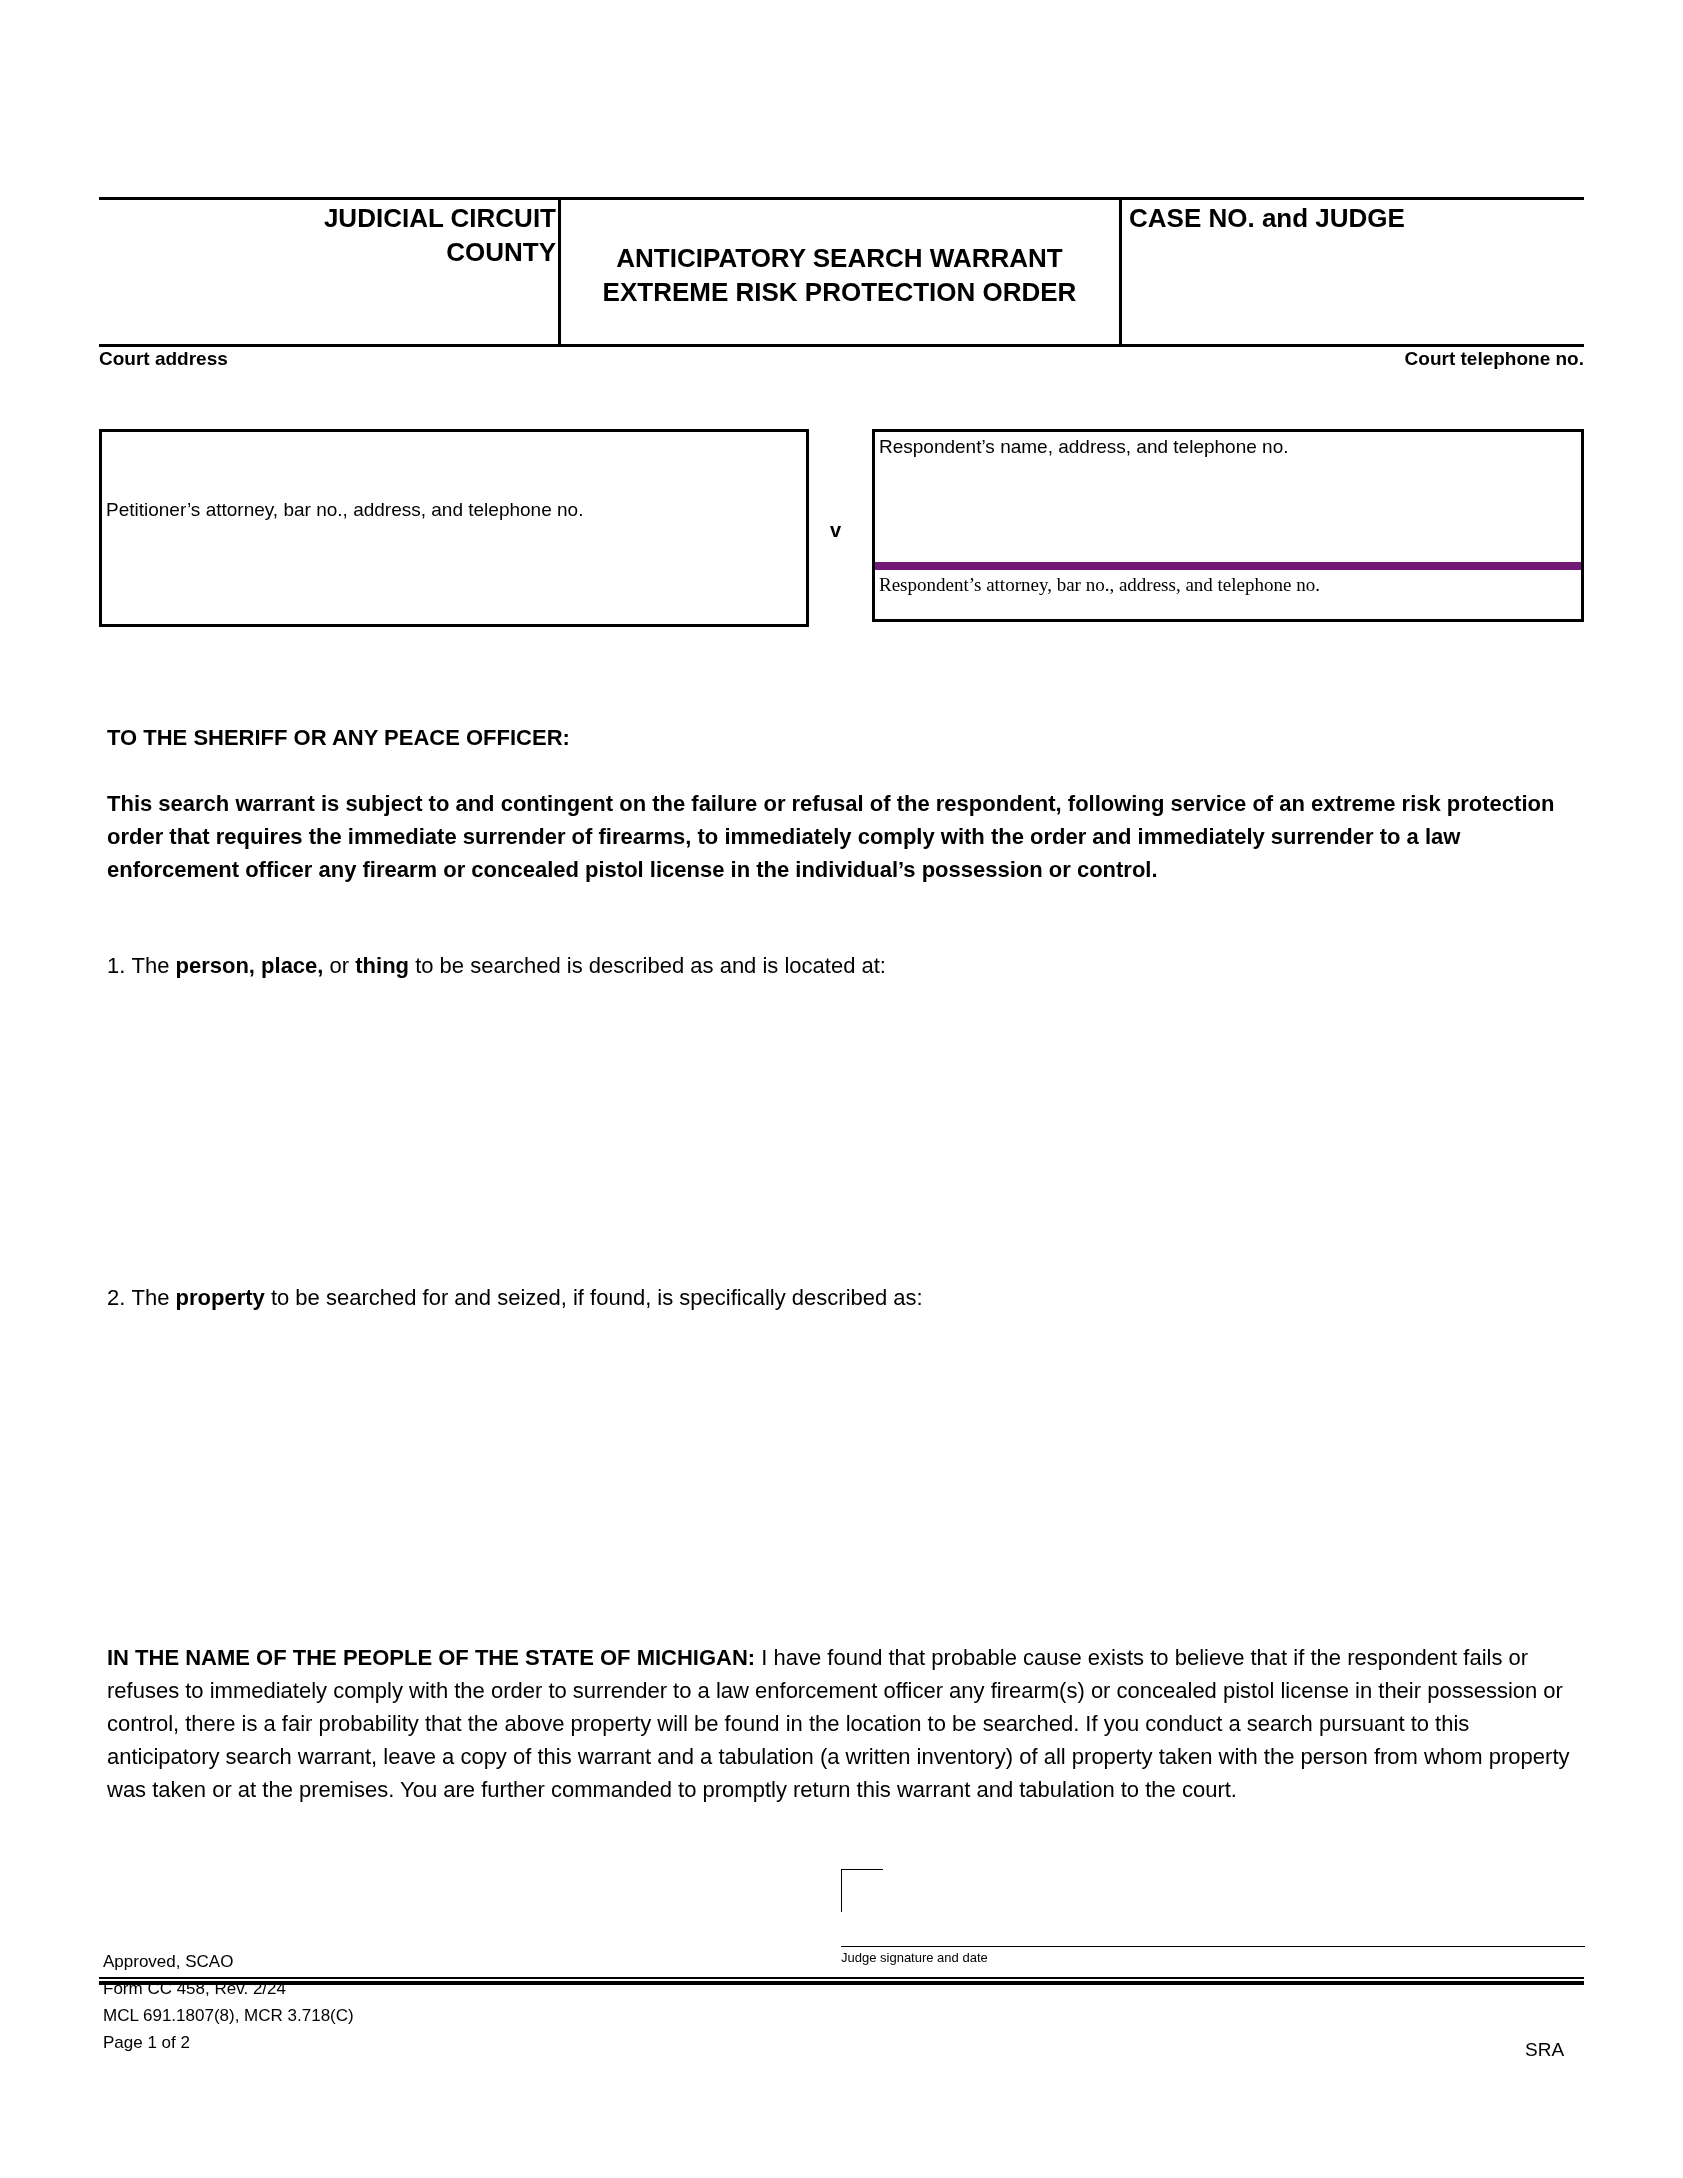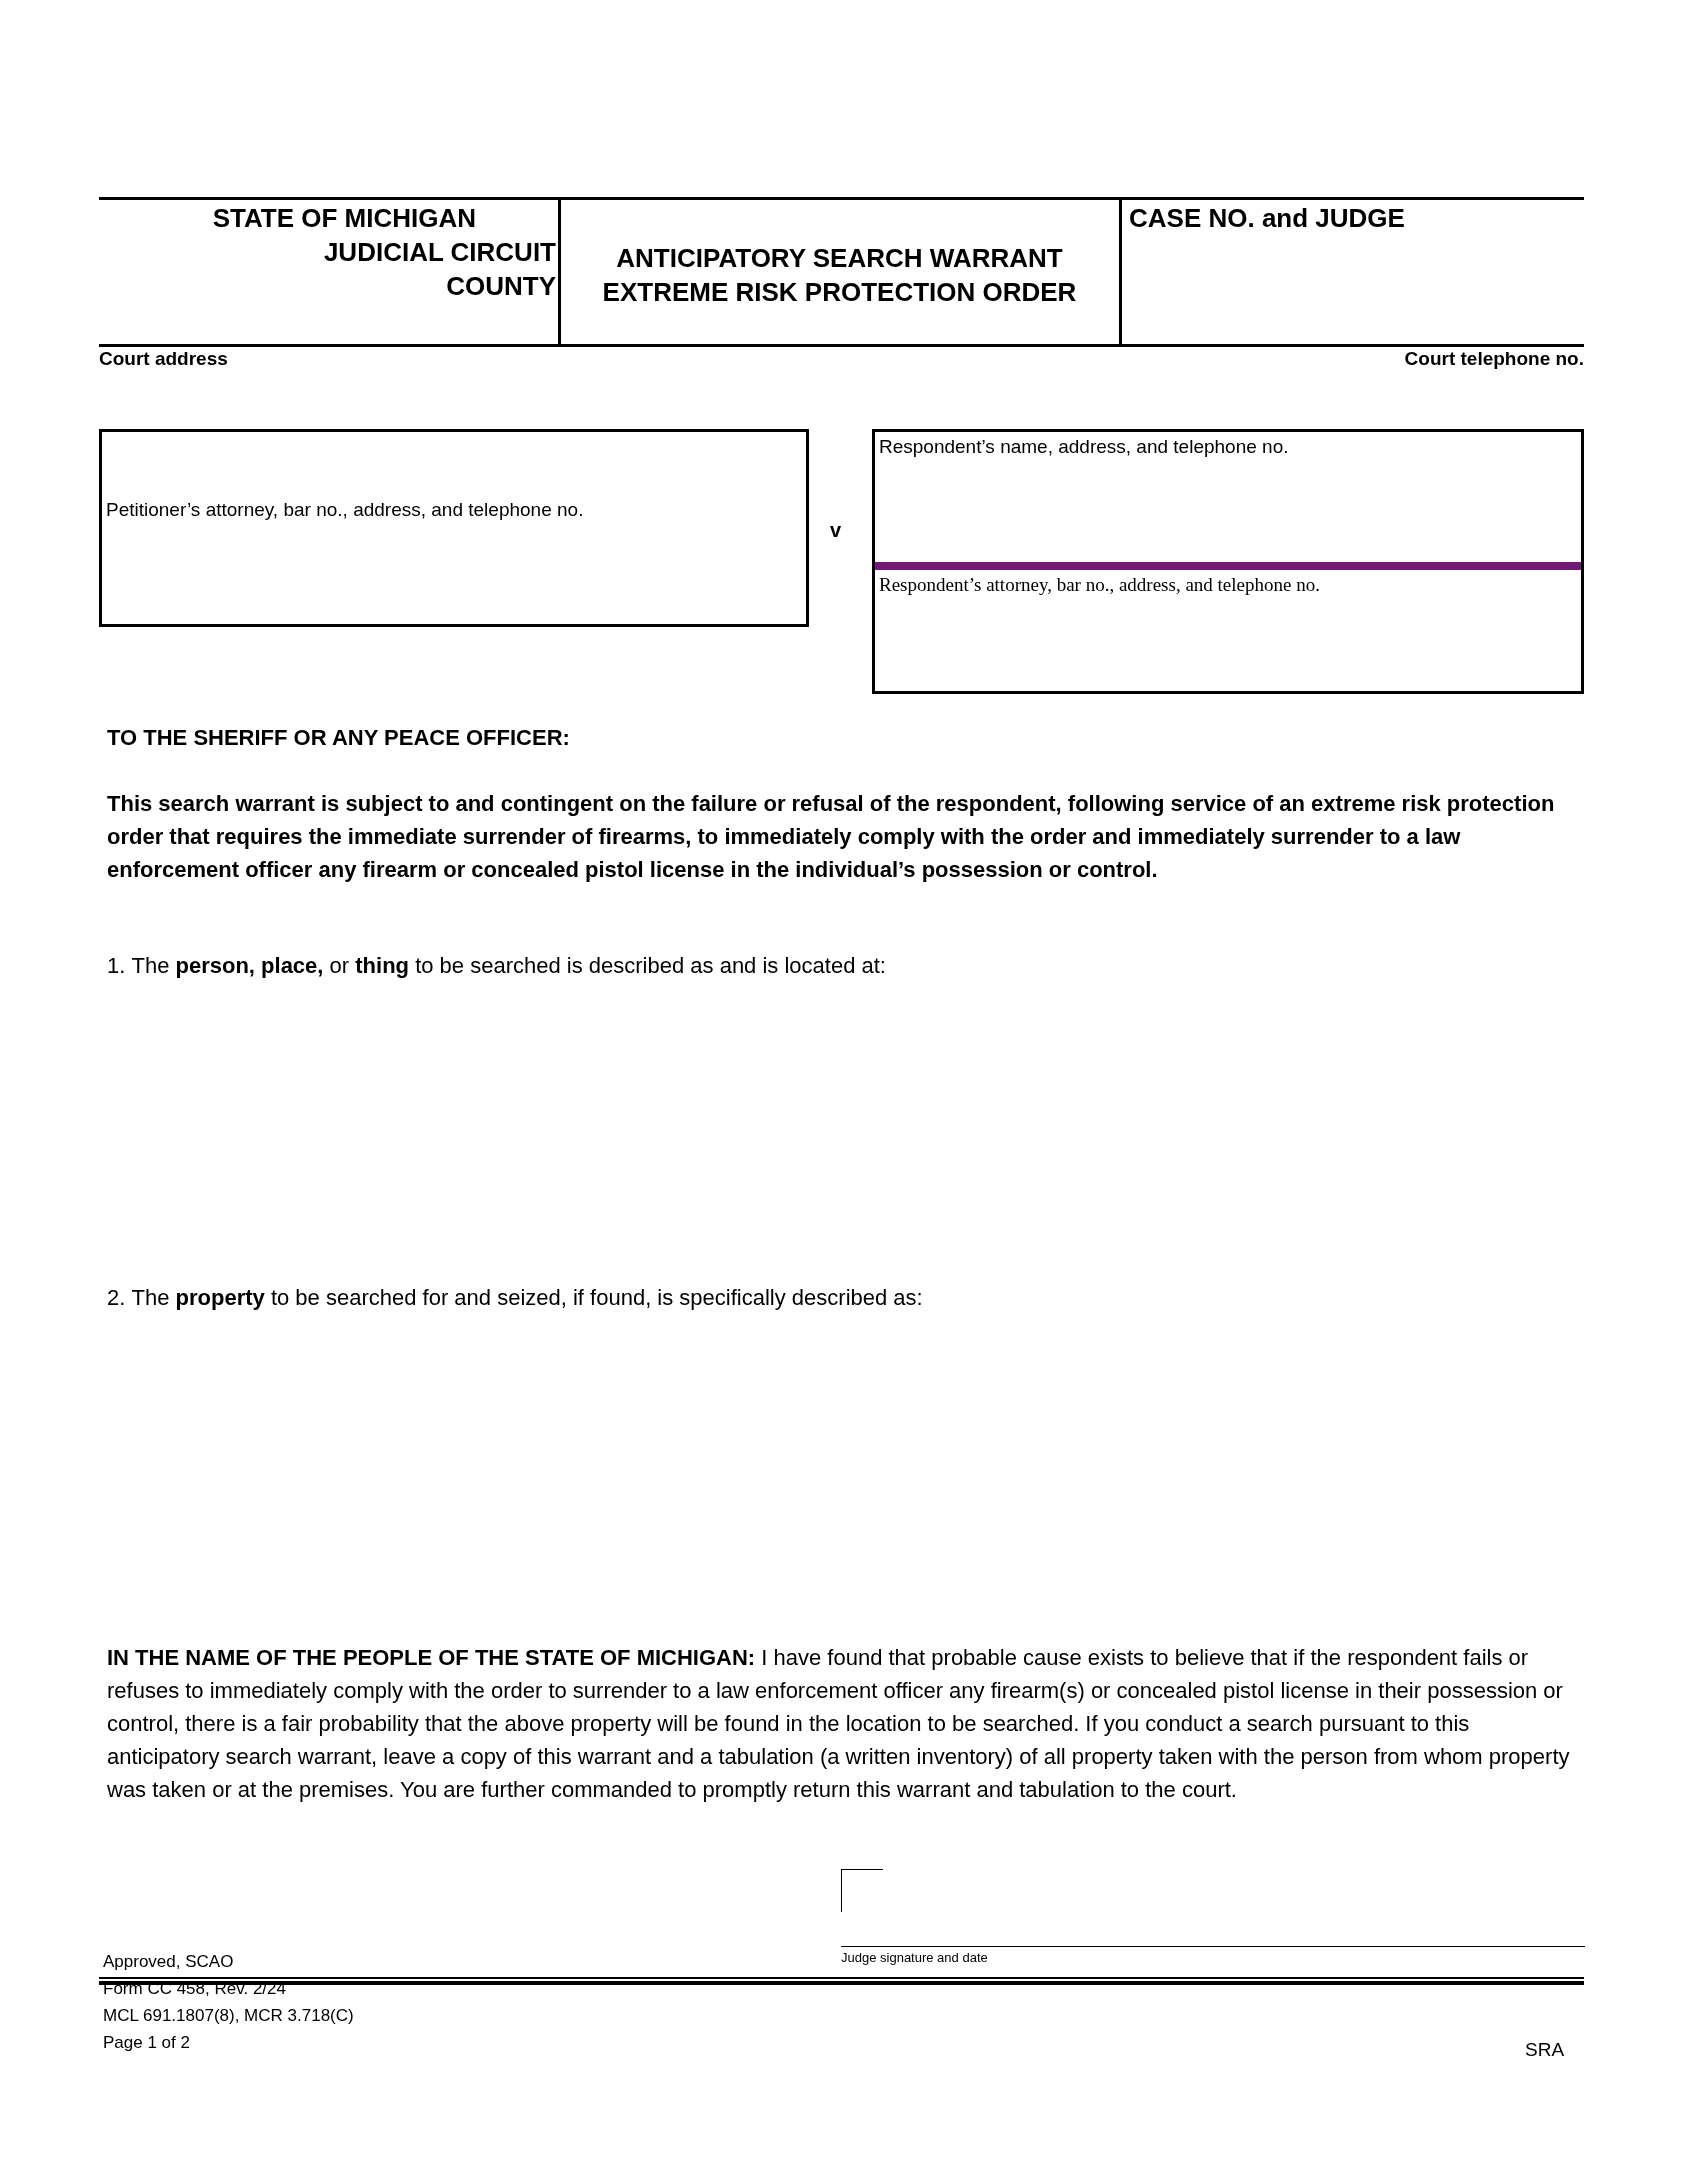--- a/index.html
+++ b/index.html
@@ -36,21 +36,20 @@
   </style>
 </head>
 <body>
 
 <div class="rule" style="left:99px; top:197px; width:1485px; height:3px;"></div>
 <div class="rule" style="left:558px; top:198px; width:3px; height:148px;"></div>
 <div class="rule" style="left:1119px; top:198px; width:3px; height:148px;"></div>
 <div class="rule" style="left:99px; top:344px; width:1485px; height:3px;"></div>
 
 <div class="abs hdr-left">
-  <div class="l1">STATE OF MICHIGAN</div>
   <div>JUDICIAL CIRCUIT</div>
   <div>COUNTY</div>
 </div>
 
 <div class="abs hdr-mid">
   <div>
     <div>ANTICIPATORY SEARCH WARRANT</div>
     <div>EXTREME RISK PROTECTION ORDER</div>
   </div>
 </div>
@@ -61,21 +60,21 @@
 <div class="abs small-bold" style="right:99px; top:348px;">Court telephone no.</div>
 
 <div class="box" style="left:99px; top:429px; width:710px; height:198px;">
   <div class="cell" style="top:63px; bottom:0;">
     <span>Petitioner’s attorney, bar no., address, and telephone no.</span>
   </div>
 </div>
 
 <div class="abs versus">v</div>
 
-<div class="box" style="left:872px; top:429px; width:712px; height:265px;">
+<div class="box" style="left:872px; top:429px; width:712px; height:193px;">
   <div class="cell" style="top:0; height:130px;">
     <span>Respondent’s name, address, and telephone no.</span>
   </div>
   <div class="cell" style="top:130px; bottom:0;">
     <span>Respondent’s attorney, bar no., address, and telephone no.</span>
   </div>
 </div>
 
 <div class="abs para b" style="top:721px;">TO THE SHERIFF OR ANY PEACE OFFICER:</div>
 

